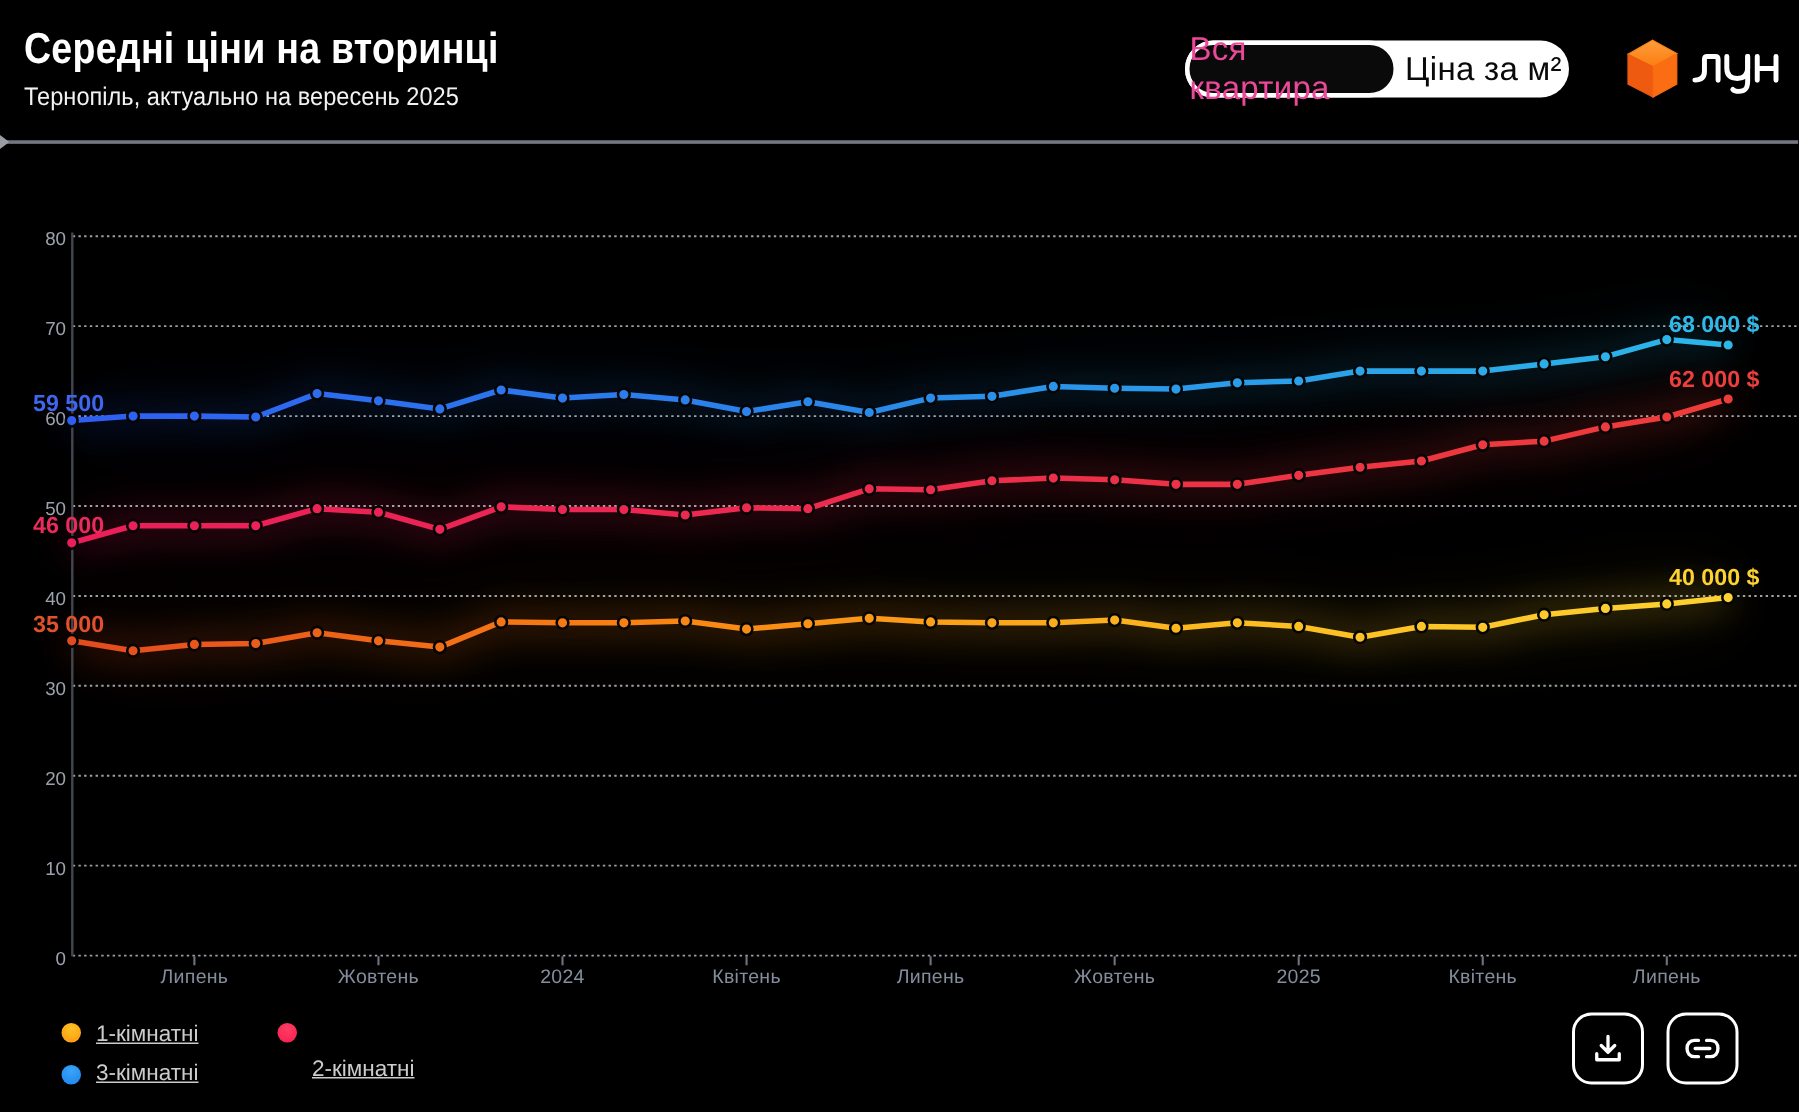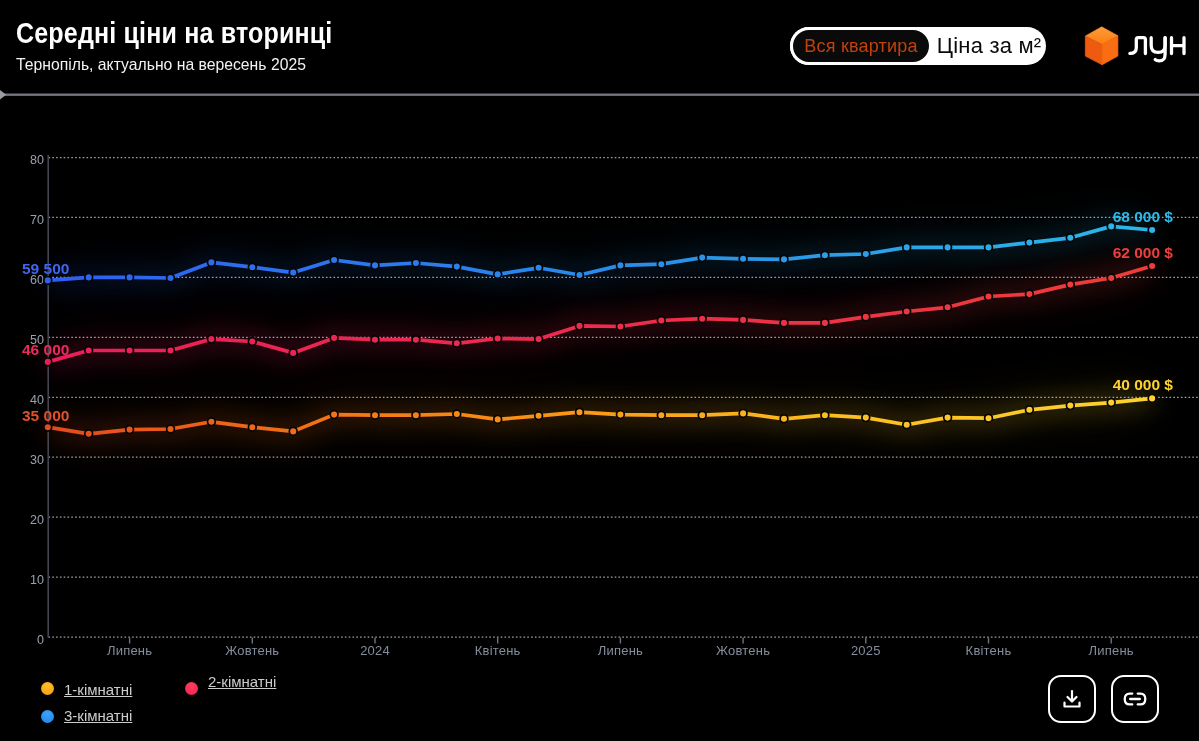--- a/index.html
+++ b/index.html
@@ -1,20 +1,20 @@
 <!DOCTYPE html>
 <html><head>
 <meta charset="utf-8">
 <style>
   html,body{margin:0;padding:0;background:#000;}
   body{width:1199px;height:741px;position:relative;overflow:hidden;font-family:"Liberation Sans",sans-serif;}
   .title{position:absolute;left:16px;top:17px;color:#fff;font-size:29px;font-weight:700;letter-spacing:0.2px;transform:scaleX(0.863);transform-origin:0 0;white-space:nowrap;}
   .subtitle{position:absolute;left:16px;top:55px;color:#f2f2f2;font-size:17px;transform:scaleX(0.926);transform-origin:0 0;white-space:nowrap;}
   .toggle{position:absolute;left:790px;top:27px;width:256px;height:38px;background:#fff;border-radius:19px;}
-  .seg1{position:absolute;left:0px;top:0px;width:142px;height:38px;background:#0a0a0a;border:3px solid #fff;border-radius:19px;box-sizing:border-box;display:flex;align-items:center;justify-content:center;color:#c2410c;font-size:18px;font-weight:500;letter-spacing:0.2px;}
+  .seg1{position:absolute;left:0px;top:0px;width:142px;height:38px;background:#0a0a0a;border:3px solid #fff;border-radius:19px;box-sizing:border-box;display:flex;align-items:center;justify-content:center;color:#ec4899;font-size:22px;font-weight:500;letter-spacing:0.2px;}
   .seg2{position:absolute;left:142px;top:0;width:114px;height:38px;display:flex;align-items:center;justify-content:center;color:#0a0a0a;font-size:22px;font-weight:500;letter-spacing:0.2px;}
   .legend{position:absolute;color:#cccccc;font-size:15px;text-decoration:underline;}
   .ldot{position:absolute;width:13px;height:13px;border-radius:50%;}
   .btn{position:absolute;width:48px;height:48px;border:2px solid #fff;border-radius:13px;box-sizing:border-box;background:#000;display:flex;align-items:center;justify-content:center;}
 </style>
 </head>
 <body>
   <div class="title">Середні ціни на вторинці</div>
   <div class="subtitle">Тернопіль, актуально на вересень 2025</div>
 
@@ -239,21 +239,21 @@
       <text x="22" y="421" fill="#e0512c">35 000</text>
       <text x="1173" y="221.5" fill="#2fb9e9" text-anchor="end">68 000 $</text>
       <text x="1173" y="257.8" fill="#ee3f3f" text-anchor="end">62 000 $</text>
       <text x="1173" y="390" fill="#fdd231" text-anchor="end">40 000 $</text>
     </g>
   </svg>
 
   <div class="ldot" style="left:41px;top:682px;background:radial-gradient(circle at 50% 30%,#ffc224,#fe9510);"></div>
   <div class="legend" style="left:64px;top:681px;">1-кімнатні</div>
   <div class="ldot" style="left:185px;top:682px;background:radial-gradient(circle at 50% 30%,#ff3d63,#f61e4e);"></div>
-  <div class="legend" style="left:208px;top:673px;">2-кімнатні</div>
+  <div class="legend" style="left:208px;top:704px;">2-кімнатні</div>
   <div class="ldot" style="left:41px;top:710px;background:radial-gradient(circle at 50% 30%,#3ba4f8,#1a84f0);"></div>
   <div class="legend" style="left:64px;top:707px;">3-кімнатні</div>
 
   <div class="btn" style="left:1048px;top:675px;">
     <svg width="24" height="24" viewBox="0 0 24 24" fill="none" stroke="#fff" stroke-width="2.2" stroke-linecap="round" stroke-linejoin="round">
       <path d="M12 4 L12 14 M7.5 10 L12 14.5 L16.5 10 M4.5 15.5 L4.5 19.5 L19.5 19.5 L19.5 15.5"></path>
     </svg>
   </div>
   <div class="btn" style="left:1111px;top:675px;">
     <svg width="26" height="26" viewBox="0 0 24 24" fill="none" stroke="#fff" stroke-width="2.1" stroke-linecap="round" stroke-linejoin="round">

